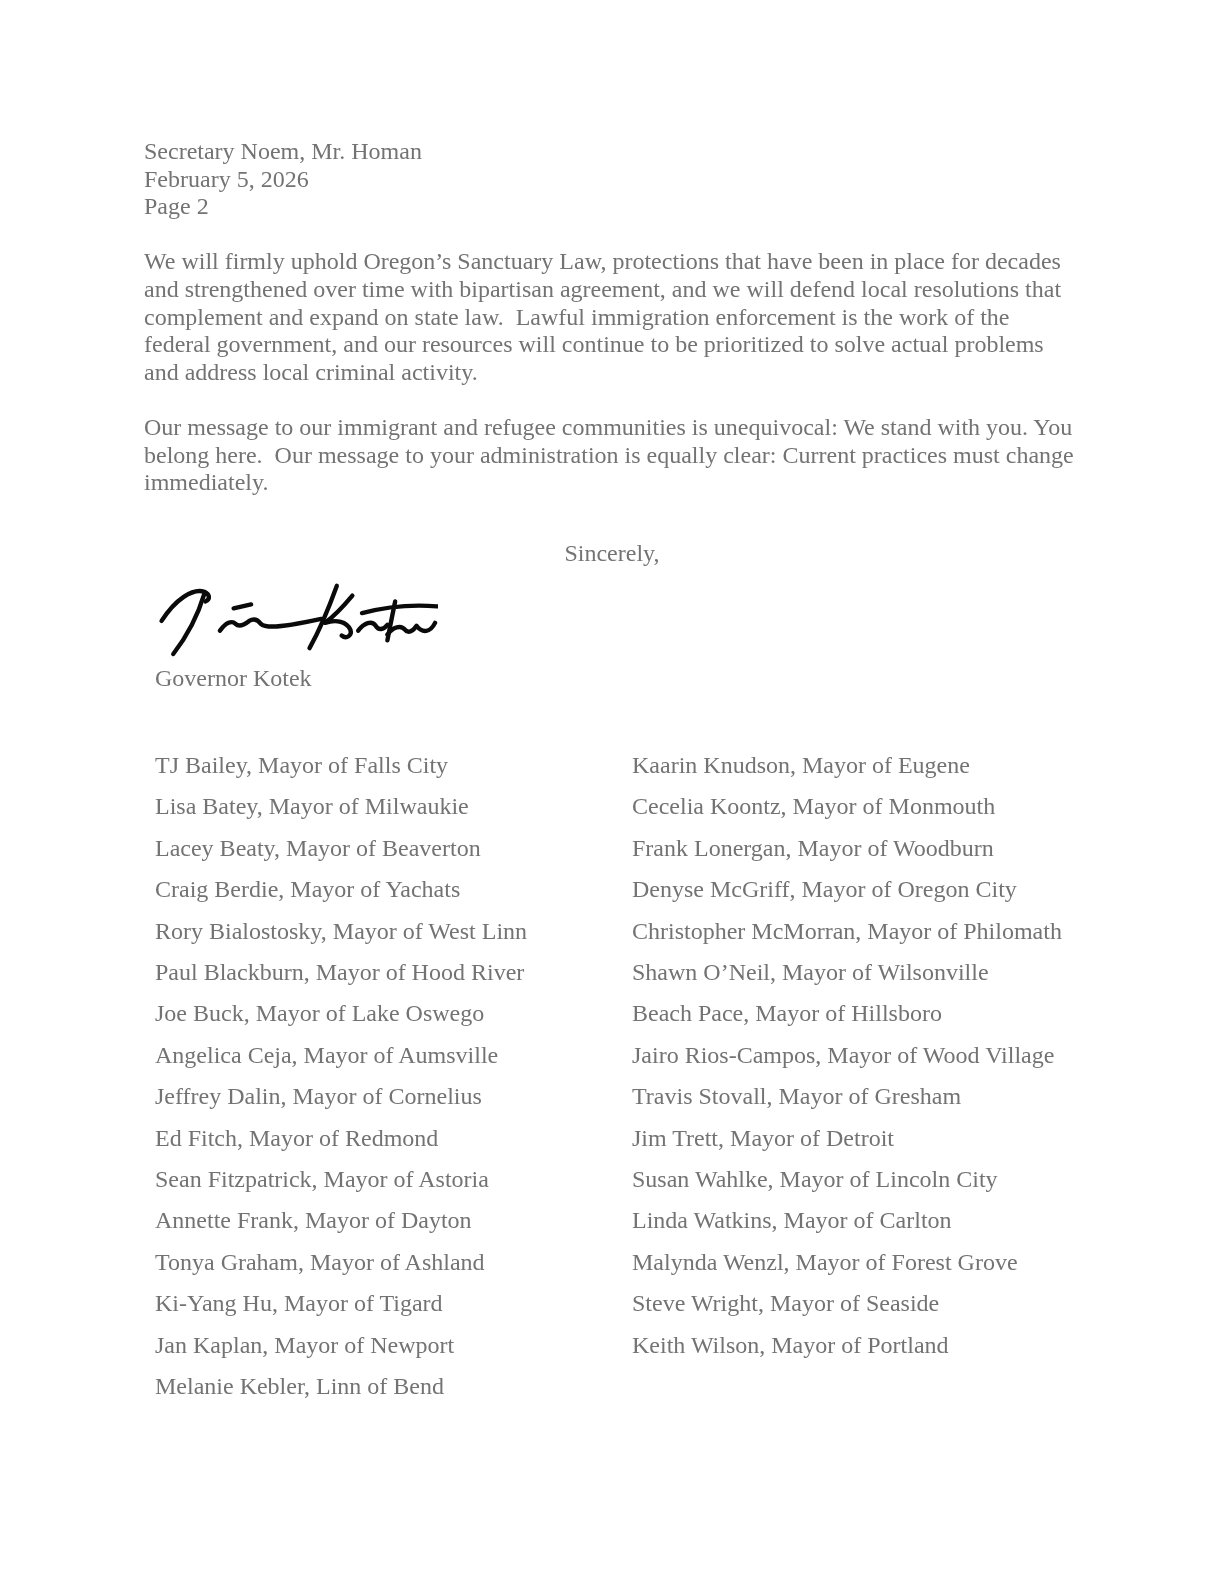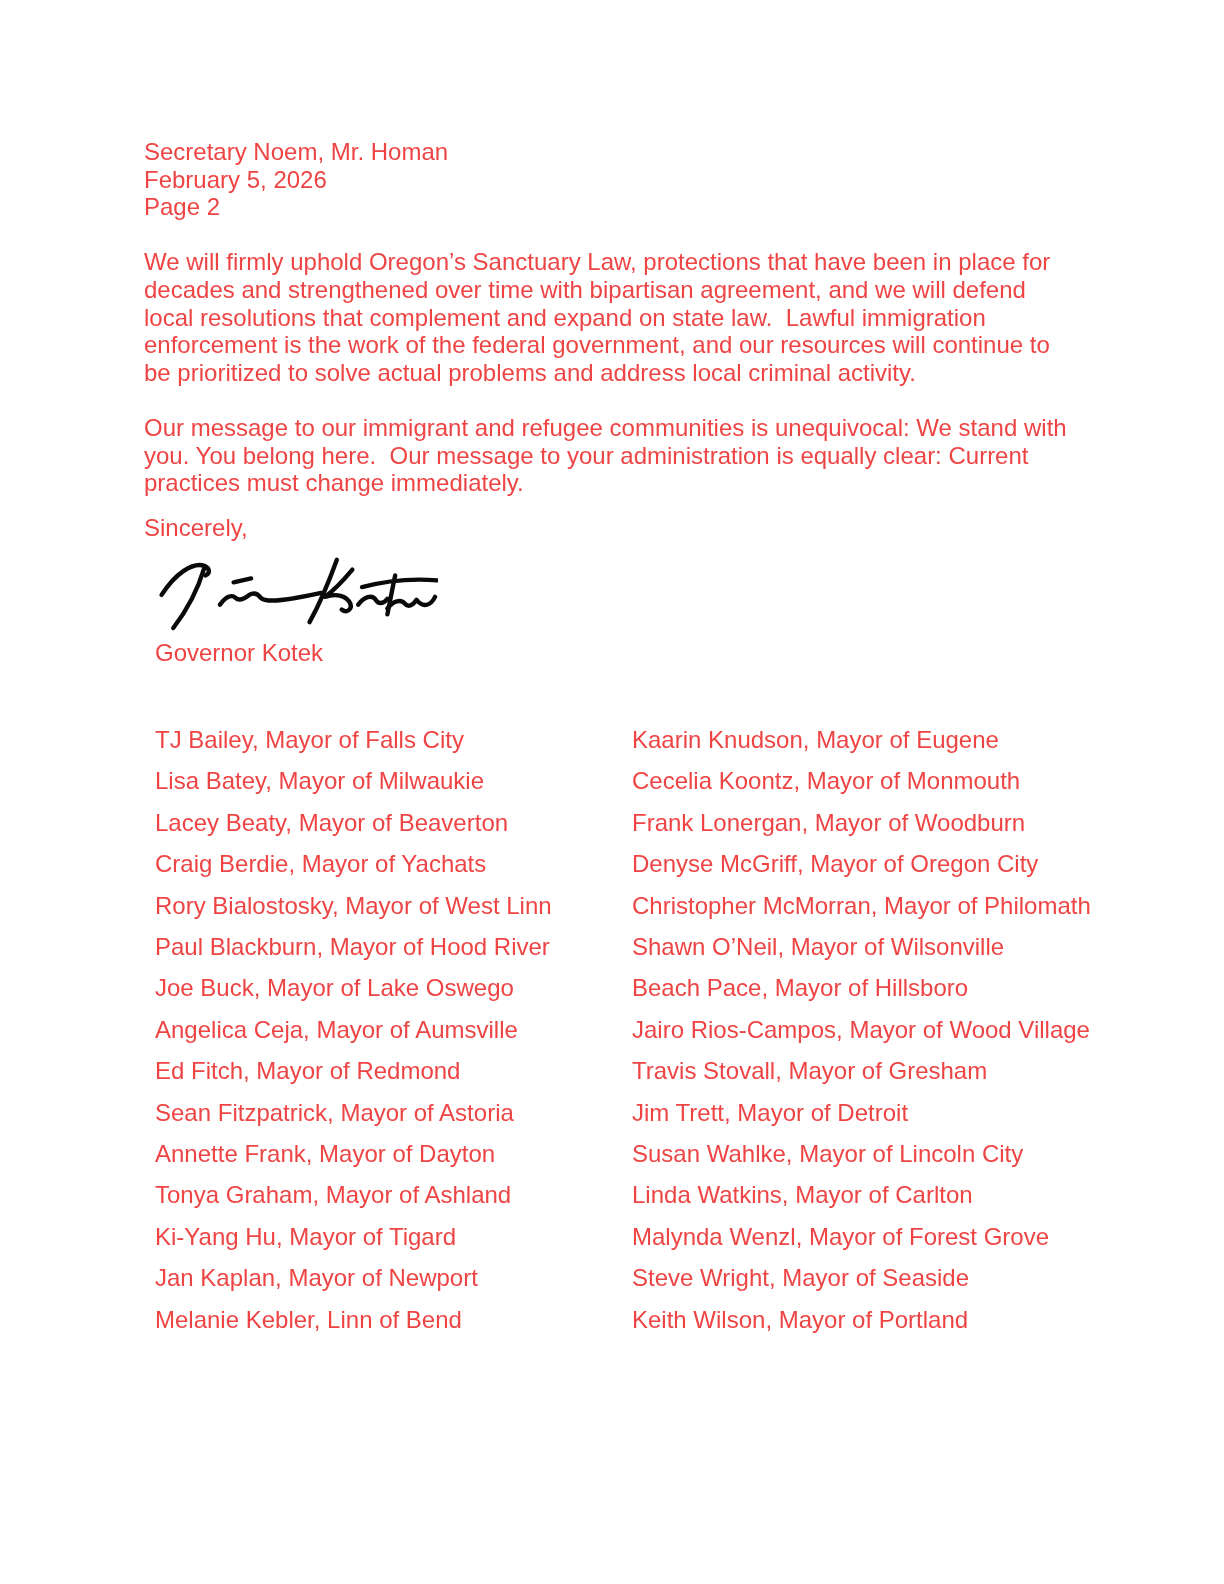--- a/index.html
+++ b/index.html
@@ -3,30 +3,30 @@
 <meta charset="utf-8">
 <style>
   * { box-sizing: border-box; }
   html, body { margin: 0; padding: 0; background: #ffffff; }
   .page {
     position: relative;
     width: 1224px;
     height: 1584px;
     margin: 0 auto;
     background: #ffffff;
-    color: #ef4444;
-    font-family: Liberation Sans, sans-serif;
+    color: #737373;
+    font-family: Liberation Serif, serif;
     font-size: 24px;
     line-height: 27.6px;
     padding: 138px 144px 0 144px;
     overflow: hidden;
   }
   .header-block div { white-space: pre-wrap; }
   .para { margin-top: 27.6px; white-space: pre-wrap; }
-  .closing { margin-top: 17px; white-space: pre-wrap; }
+  .closing { margin-top: 43px; white-space: pre-wrap; text-align: center; }
   .signature-wrap { margin-top: 6px; height: 92px; padding-left: 2px; }
   .signature-wrap svg { display: block; }
   .signer { padding-left: 11px; }
   .signatories {
     display: flex;
     flex-direction: row;
     margin-top: 52px;
     padding-left: 11px;
     gap: 8px;
   }
@@ -75,20 +75,21 @@
   <div class="signatories">
     <div class="sig-col sig-col-left">
         <div>TJ Bailey, Mayor of Falls City</div>
         <div>Lisa Batey, Mayor of Milwaukie</div>
         <div>Lacey Beaty, Mayor of Beaverton</div>
         <div>Craig Berdie, Mayor of Yachats</div>
         <div>Rory Bialostosky, Mayor of West Linn</div>
         <div>Paul Blackburn, Mayor of Hood River</div>
         <div>Joe Buck, Mayor of Lake Oswego</div>
         <div>Angelica Ceja, Mayor of Aumsville</div>
+        <div>Jeffrey Dalin, Mayor of Cornelius</div>
         <div>Ed Fitch, Mayor of Redmond</div>
         <div>Sean Fitzpatrick, Mayor of Astoria</div>
         <div>Annette Frank, Mayor of Dayton</div>
         <div>Tonya Graham, Mayor of Ashland</div>
         <div>Ki-Yang Hu, Mayor of Tigard</div>
         <div>Jan Kaplan, Mayor of Newport</div>
         <div>Melanie Kebler, Linn of Bend</div>
       </div>
     <div class="sig-col sig-col-right">
         <div>Kaarin Knudson, Mayor of Eugene</div>

